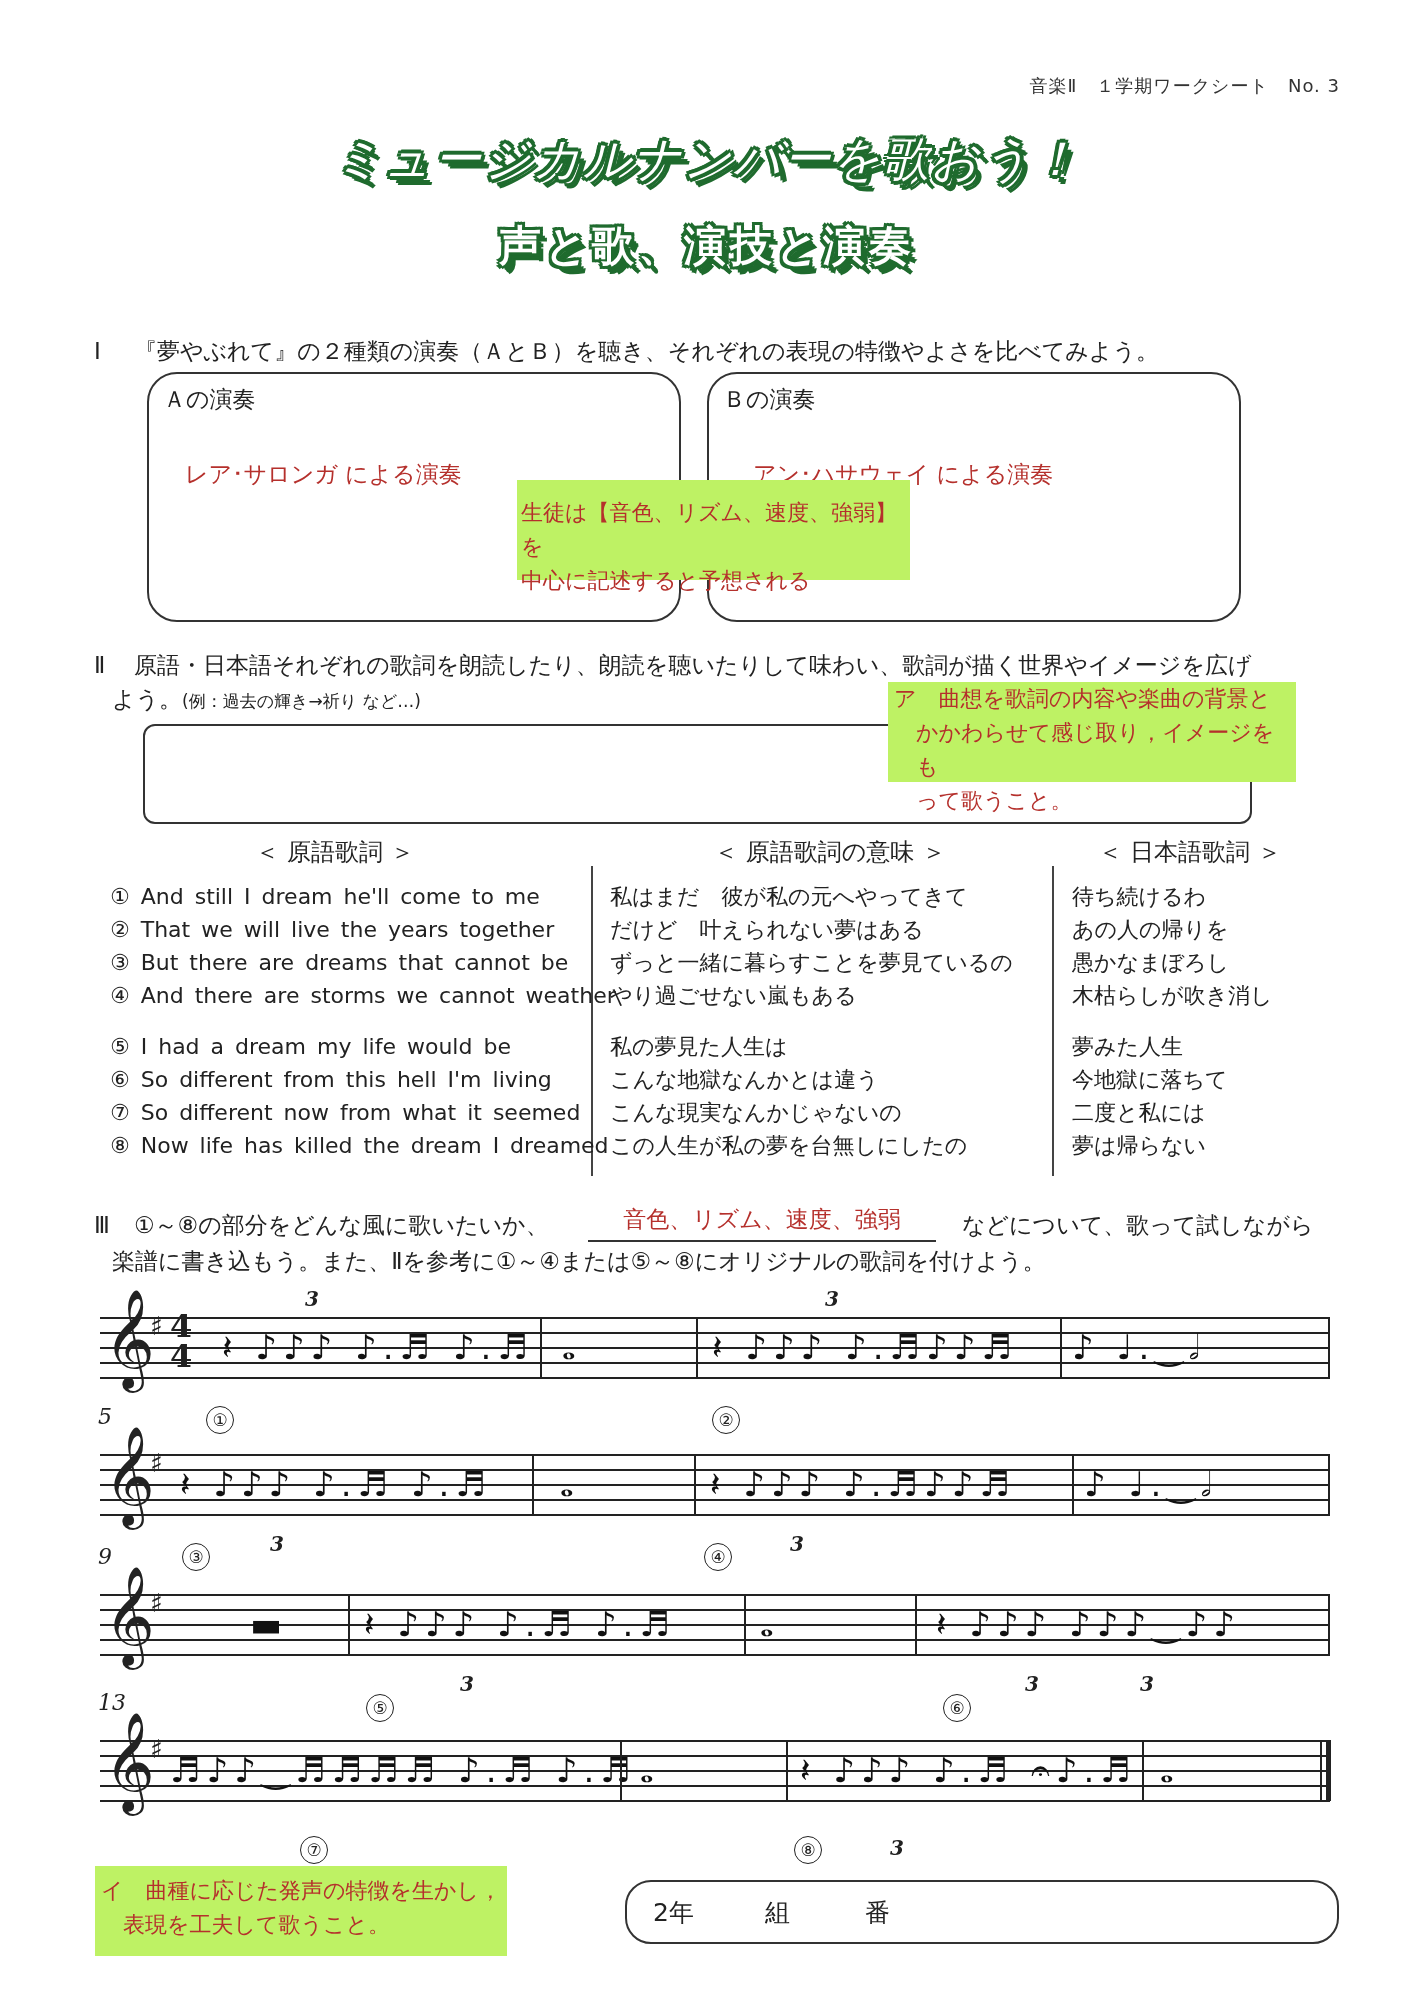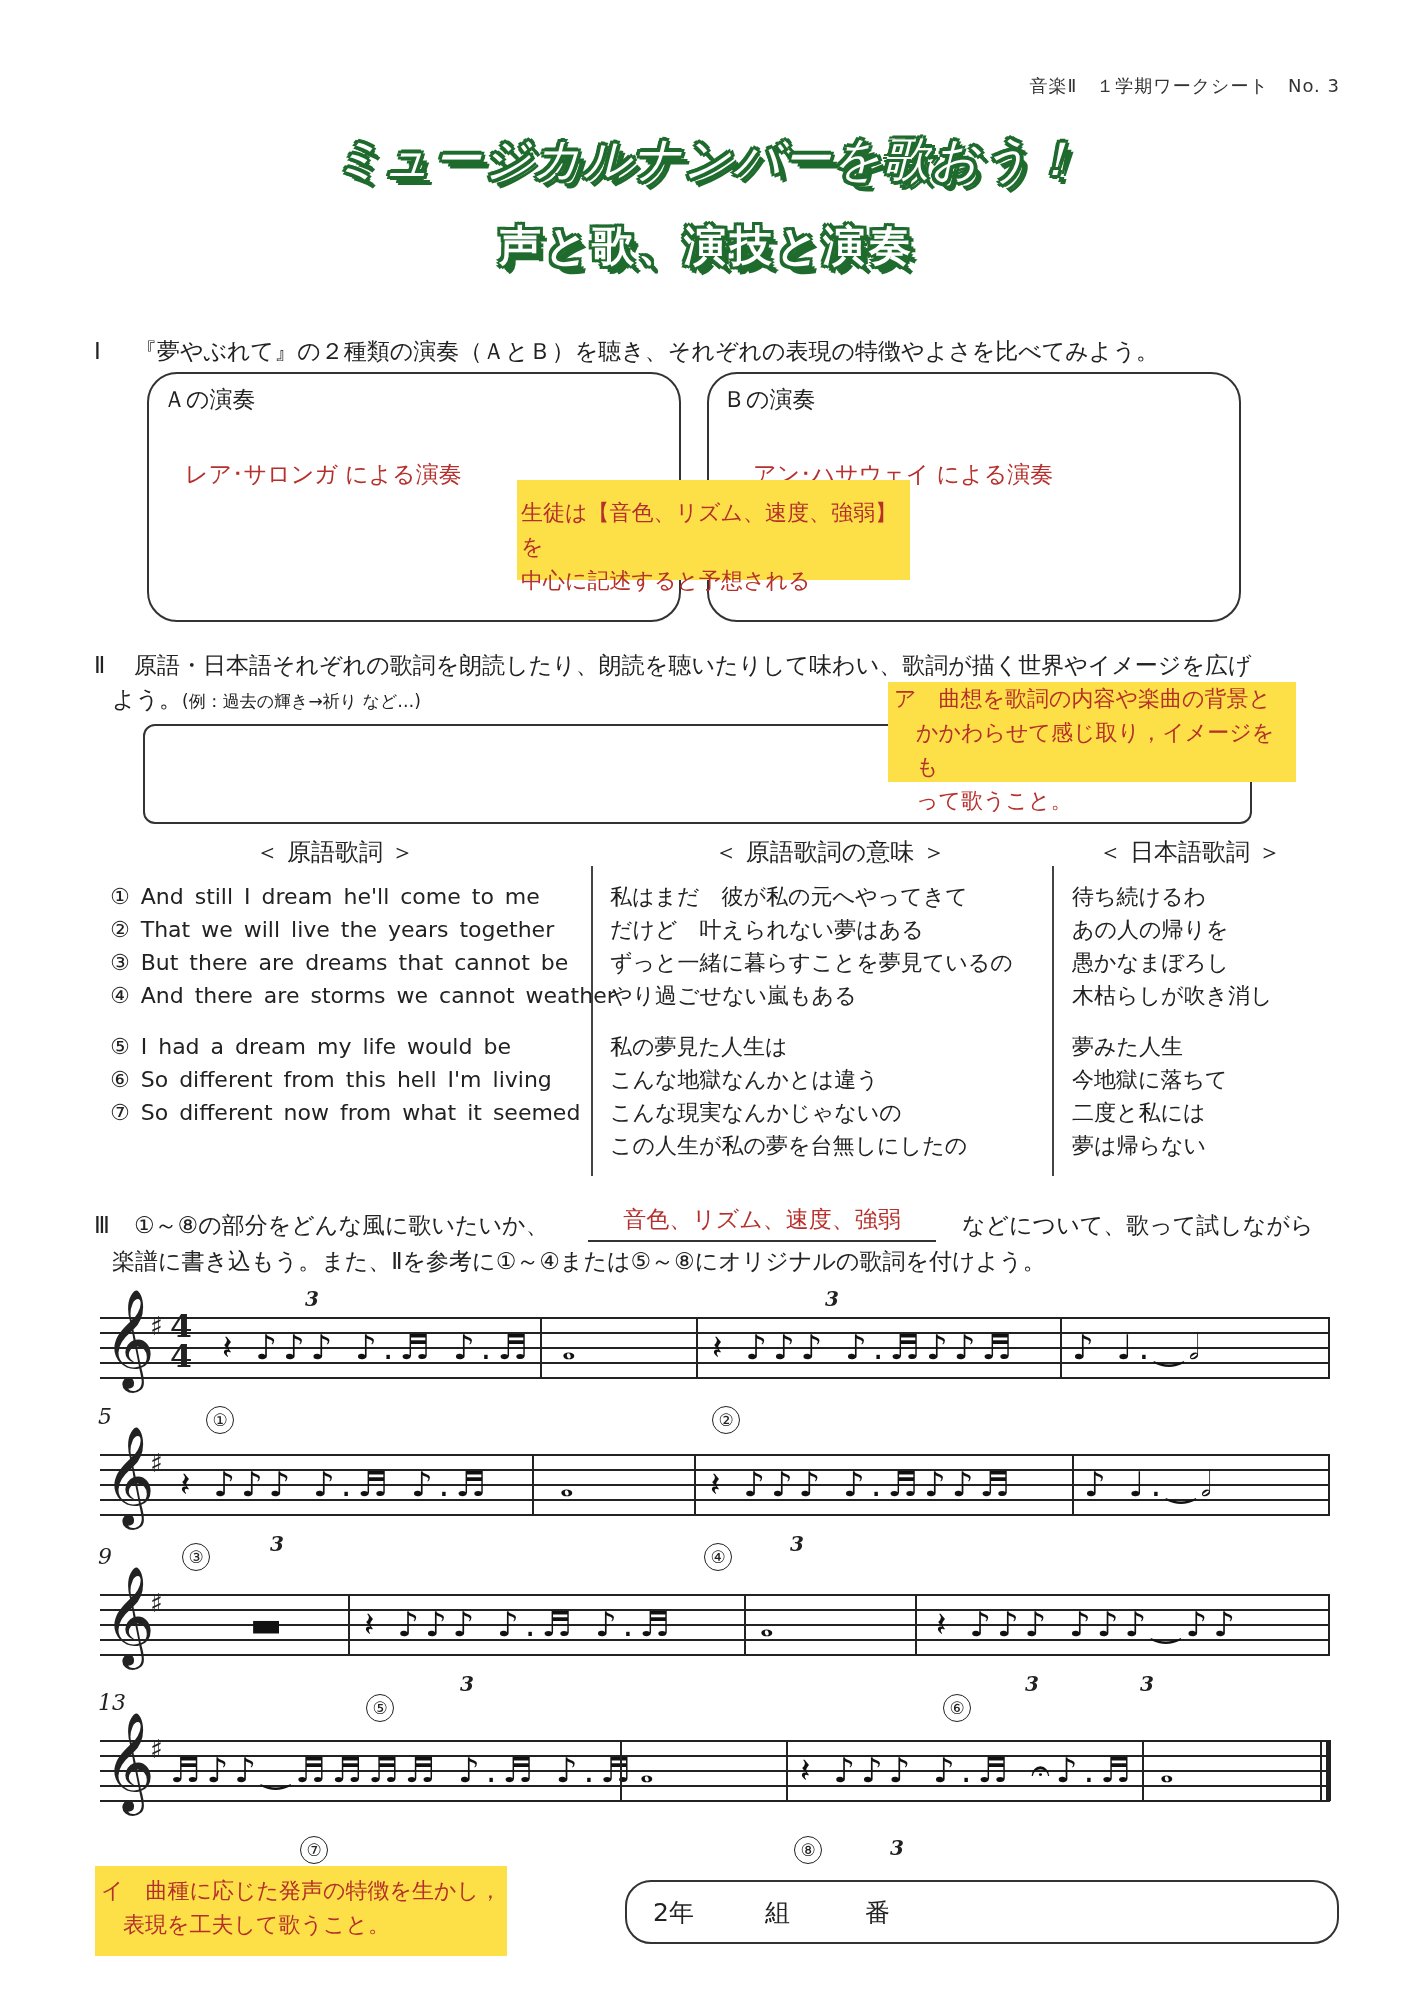--- a/index.html
+++ b/index.html
@@ -15,21 +15,21 @@
   .title-sub { left: 0; width: 1414px; top: 218px; text-align: center; font-size: 42px; font-weight: bold;
     color: #ffffff; letter-spacing: 4px;
     text-shadow: -3px -3px 0 #1f6b2e, 3px -3px 0 #1f6b2e, -3px 3px 0 #1f6b2e, 3px 3px 0 #1f6b2e,
                  0 3px 0 #1f6b2e, 3px 0 0 #1f6b2e, 0 -3px 0 #1f6b2e, -3px 0 0 #1f6b2e,
                  5px 6px 0 #1f6b2e, 7px 8px 0 #1f6b2e; font-family: Liberation Serif, serif; }
   .q-text { font-size: 23px; color: #222; line-height: 34px; }
   .q-num { display: inline-block; width: 40px; }
   .rbox { border: 2px solid #333; border-radius: 30px; background: #fff; }
   .box-label { font-size: 23px; color: #222; }
   .red { color: #b5302c; margin-top: 21px; }
-  .note { background: #fde047; color: #b5302c; font-size: 22px; line-height: 34px; }
+  .note { background: #bef264; color: #b5302c; font-size: 22px; line-height: 34px; }
   .small { font-size: 17px; }
   .col-head { font-size: 24px; color: #222; text-align: center; }
   .lyrics { font-size: 22px; line-height: 33px; color: #222; }
   .lyrics .gap { height: 18px; }
   .vline { width: 2px; background: #444; }
   .underline-ans { border-bottom: 2px solid #333; color: #b5302c; font-size: 23px; text-align: center; }
   .staff-row { left: 100px; width: 1230px; height: 60px; }
   .staff-line { position: absolute; left: 0; right: 0; height: 1.5px; background: #222; }
   .barline { position: absolute; top: 0; width: 2px; height: 61px; background: #222; }
   .clef { position: absolute; left: 4px; top: -22px; font-size: 86px; line-height: 1; font-family: "DejaVu Serif", serif; }
@@ -87,20 +87,21 @@
 
 <div class="abs lyrics" style="left:110px; top:880px; word-spacing:4px;">
   <div>① And still I dream he'll come to me</div>
   <div>② That we will live the years together</div>
   <div>③ But there are dreams that cannot be</div>
   <div>④ And there are storms we cannot weather</div>
   <div class="gap"></div>
   <div>⑤ I had a dream my life would be</div>
   <div>⑥ So different from this hell I'm living</div>
   <div>⑦ So different now from what it seemed</div>
+  <div>⑧ Now life has killed the dream I dreamed</div>
 </div>
 <div class="abs lyrics" style="left:610px; top:880px;">
   <div>私はまだ　彼が私の元へやってきて</div>
   <div>だけど　叶えられない夢はある</div>
   <div>ずっと一緒に暮らすことを夢見ているの</div>
   <div>やり過ごせない嵐もある</div>
   <div class="gap"></div>
   <div>私の夢見た人生は</div>
   <div>こんな地獄なんかとは違う</div>
   <div>こんな現実なんかじゃないの</div>

